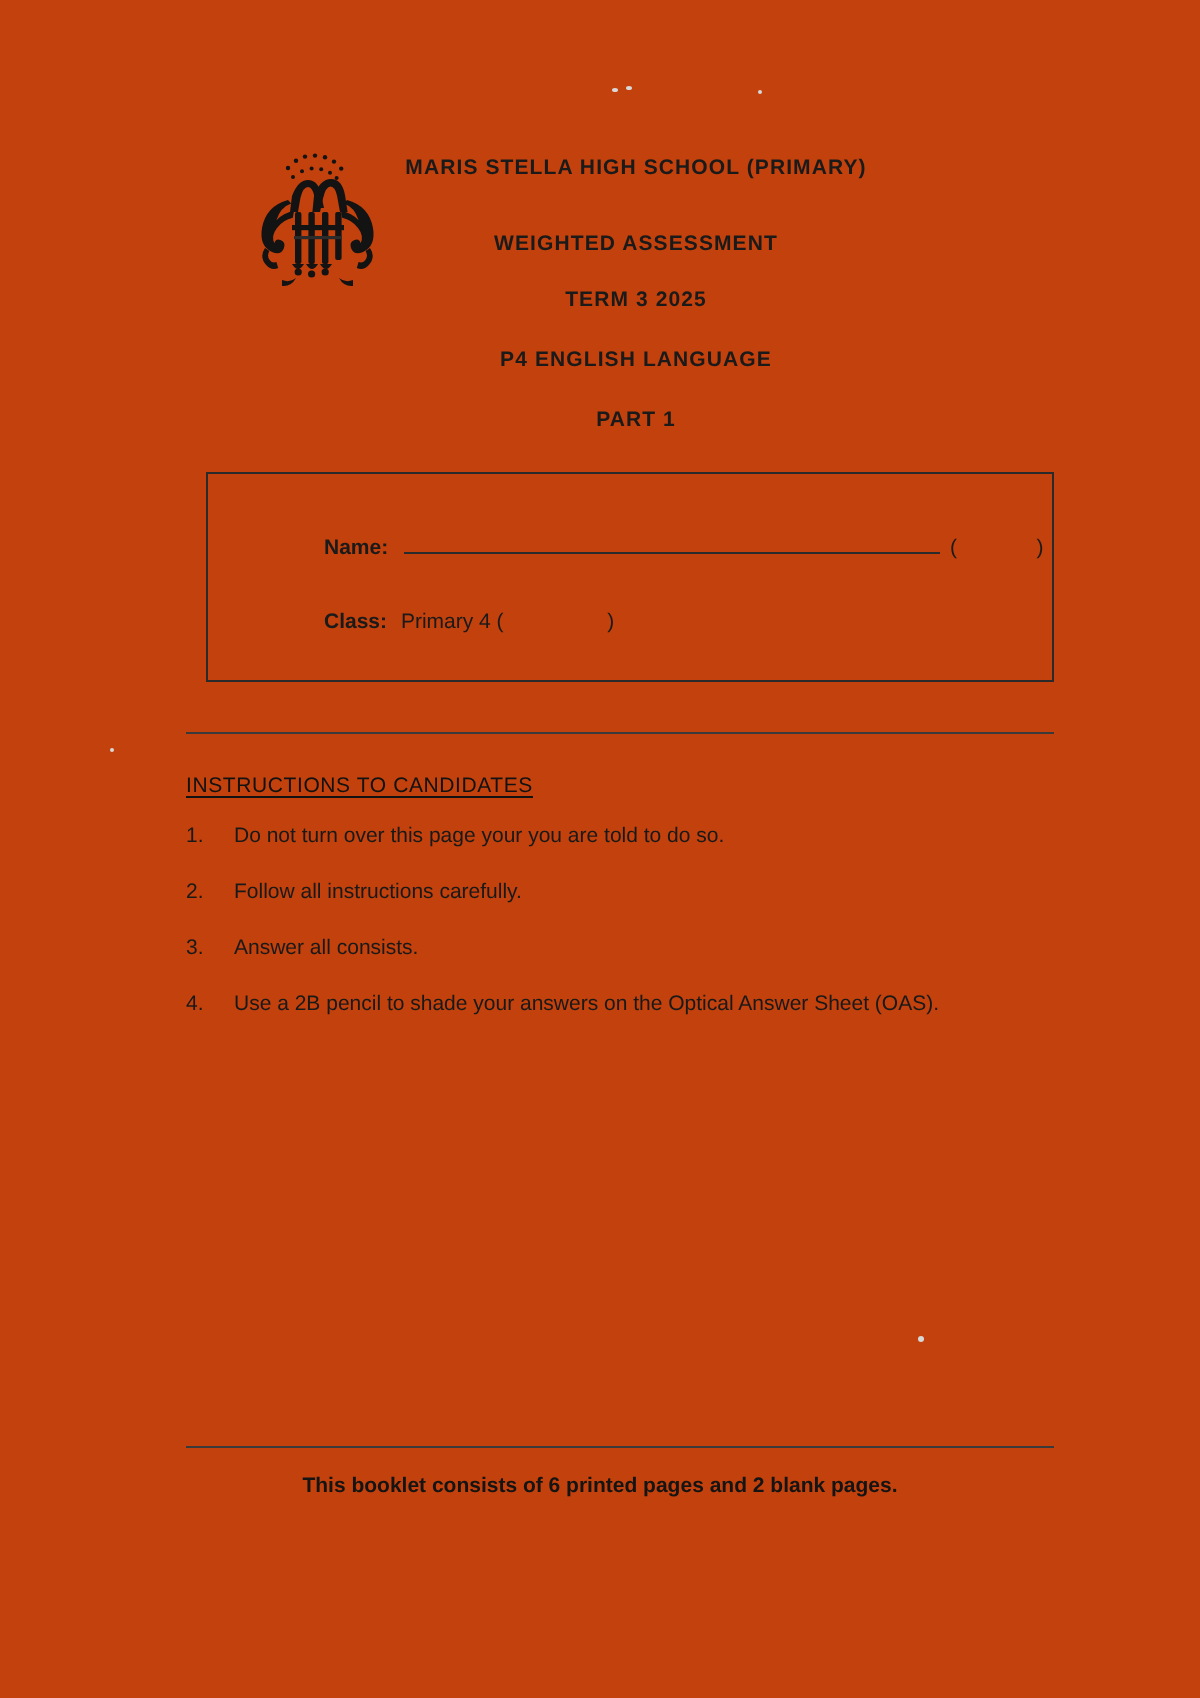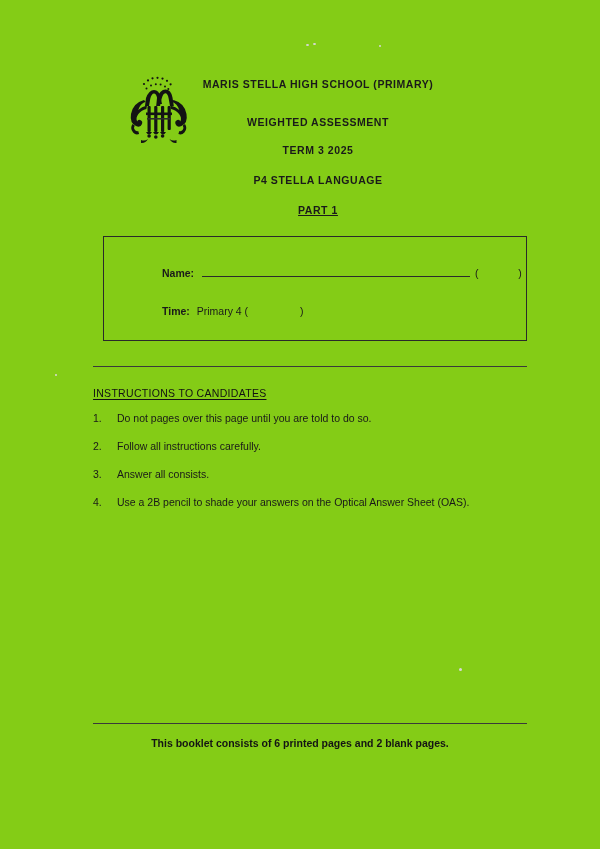--- a/index.html
+++ b/index.html
@@ -12,21 +12,21 @@
     height: 849px;
     position: relative;
     font-family: "Liberation Sans", sans-serif;
     color: #1b1b1b;
     overflow: hidden;
   }
 
   .page {
     position: absolute;
     inset: 0;
-    background: #84cc16;
+    background: #c2410c;
   }
 
   
   .speck {
     position: absolute;
     background: #d8d8d8;
     border-radius: 50%;
   }
 
   
@@ -41,21 +41,21 @@
     font-size: 10.5px;
     letter-spacing: 0.55px;
     font-weight: bold;
     color: #1a1a1a;
     margin-left: 36px;
   }
   .hl-1 { margin-top: 12px; }
   .hl-2 { margin-top: 26px; }
   .hl-3 { margin-top: 16px; }
   .hl-4 { margin-top: 18px; }
-  .hl-5 { margin-top: 18px; font-weight: bold; text-decoration: underline; }
+  .hl-5 { margin-top: 18px; font-weight: bold; }
 
   
   .crest {
     position: absolute;
     left: 124px;
     top: 68px;
     width: 64px;
     height: 84px;
   }
   .crest svg { display: block; }
@@ -219,47 +219,47 @@
         <path d="M17 72 q4 1.5 7-1 q-2.5 4.5 -7 4 Z"></path>
         <path d="M52.5 72 q-4 1.5 -7-1 q2.5 4.5 7 4 Z"></path>
       </g>
     </svg>
   </div>
 
   <div class="header">
     <div class="header-line hl-1">MARIS STELLA HIGH SCHOOL (PRIMARY)</div>
     <div class="header-line hl-2">WEIGHTED ASSESSMENT</div>
     <div class="header-line hl-3">TERM 3 2025</div>
-    <div class="header-line hl-4">P4 STELLA LANGUAGE</div>
+    <div class="header-line hl-4">P4 ENGLISH LANGUAGE</div>
     <div class="header-line hl-5">PART 1</div>
   </div>
 
   <div class="info-box">
     <div class="field-row row-name">
       <span class="fld-label">Name:</span>
       <span class="blank-rule"></span>
       <span>(</span>
       <span class="paren-gap"></span>
       <span>)</span>
     </div>
     <div class="field-row row-class">
-      <span class="fld-label">Time:</span>
+      <span class="fld-label">Class:</span>
       <span style="margin-left:4px;">Primary 4 (</span>
       <span class="class-gap"></span>
       <span>)</span>
     </div>
   </div>
 
   <div class="rule-under-box"></div>
 
   <div class="instr-heading">INSTRUCTIONS TO CANDIDATES</div>
   <div class="instr-list">
     <div class="instr-item">
       <span class="instr-num">1.</span>
-      <span>Do not pages over this page until you are told to do so.</span>
+      <span>Do not turn over this page your you are told to do so.</span>
     </div>
     <div class="instr-item">
       <span class="instr-num">2.</span>
       <span>Follow all instructions carefully.</span>
     </div>
     <div class="instr-item">
       <span class="instr-num">3.</span>
       <span>Answer all consists.</span>
     </div>
     <div class="instr-item">

